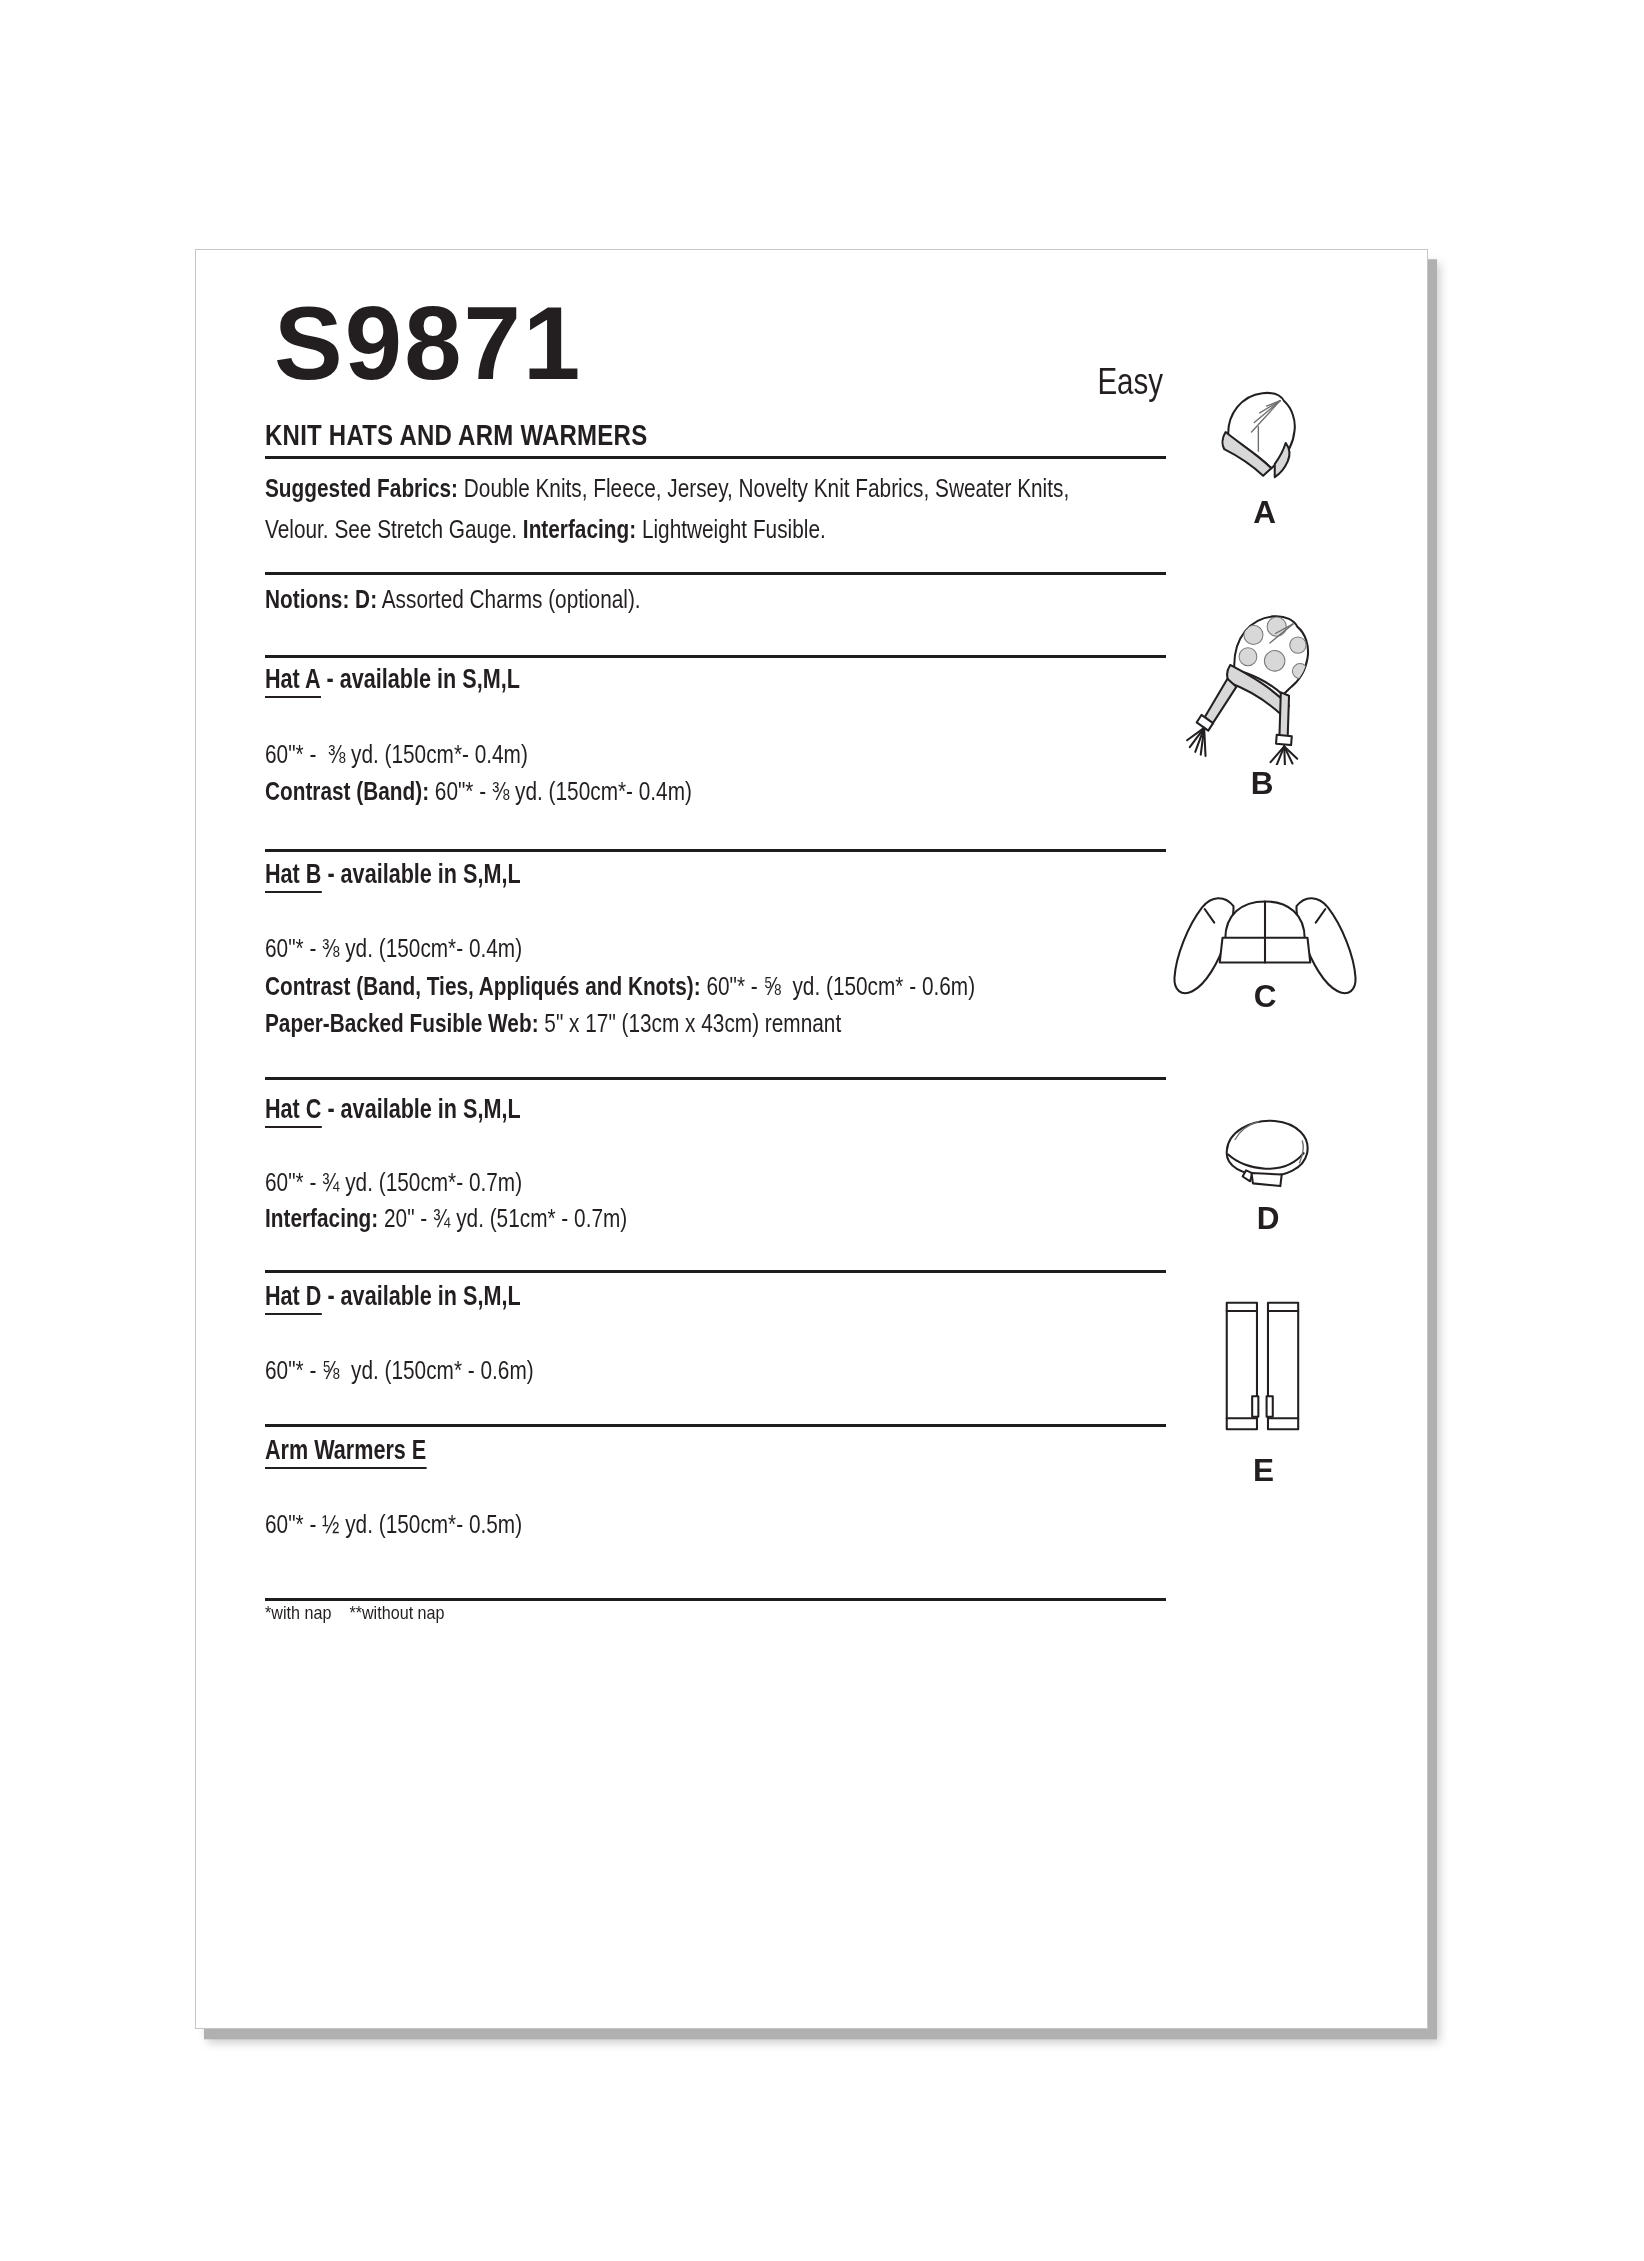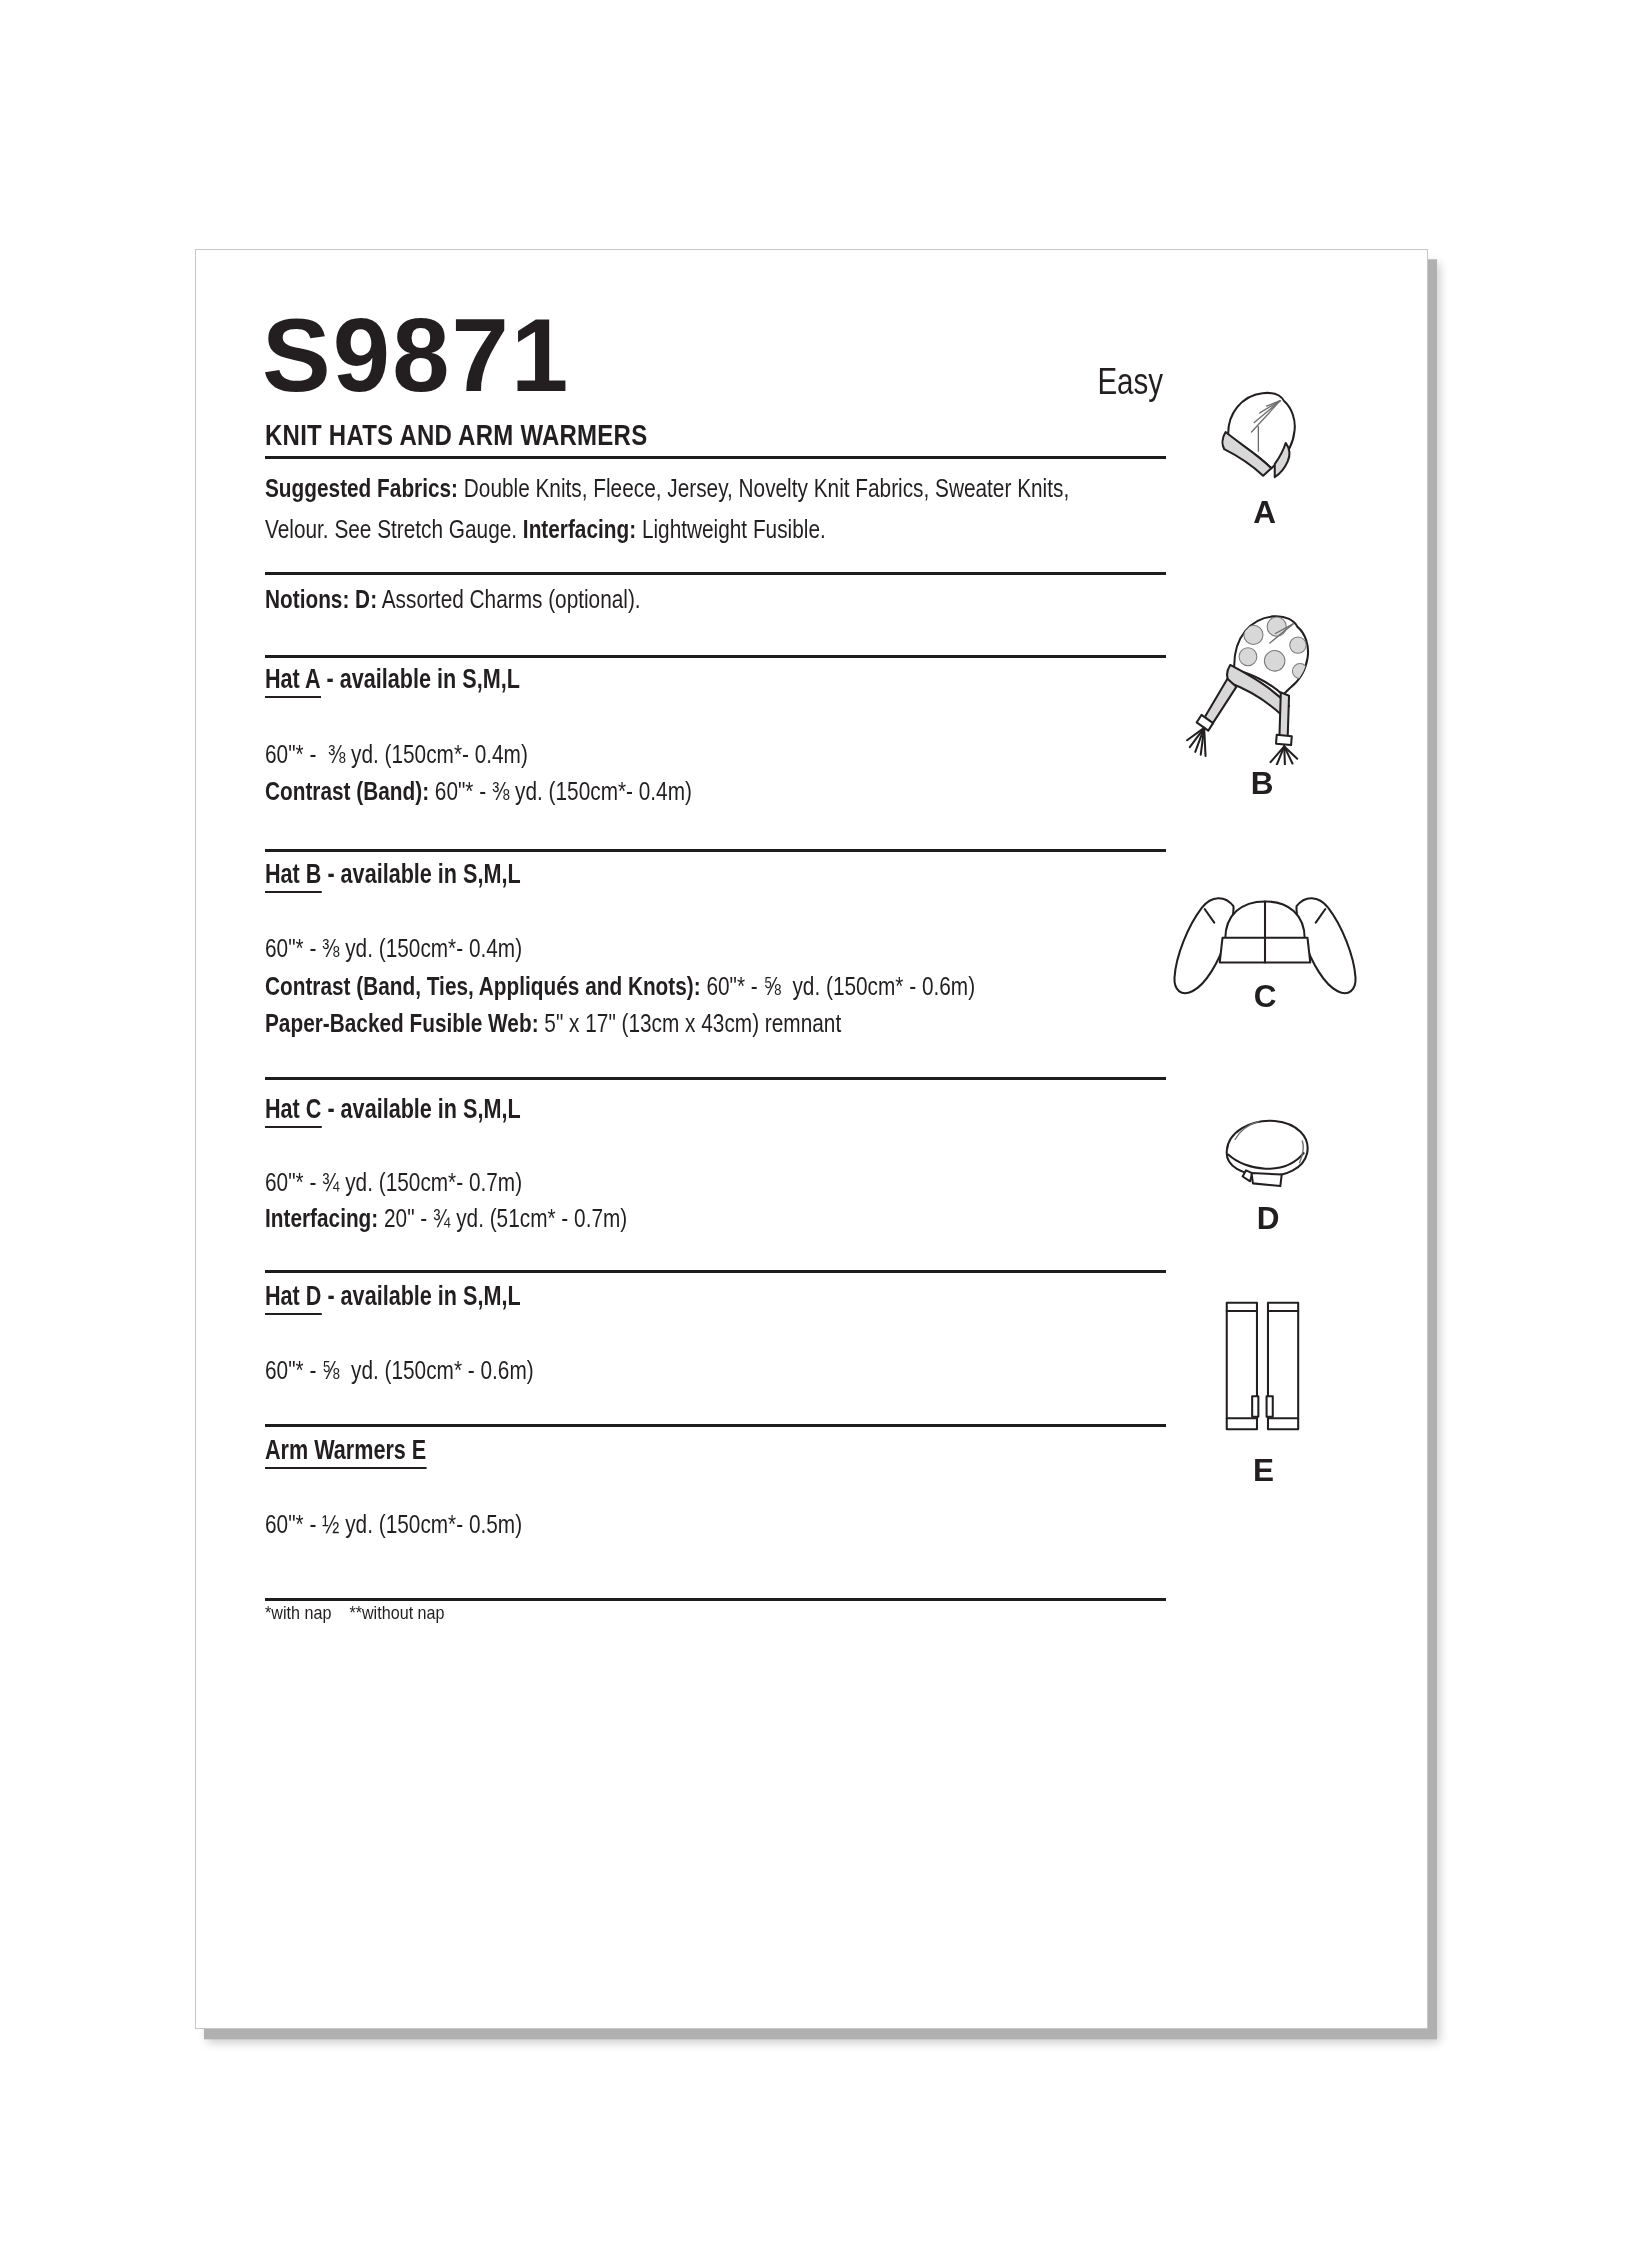--- a/index.html
+++ b/index.html
@@ -8,22 +8,22 @@
     --shade:#d8d8d8;
     --paper:#ffffff;
   }
   *{margin:0;padding:0;box-sizing:border-box;}
   html,body{width:1645px;height:2261px;background:#ffffff;
     font-family:"Liberation Sans",sans-serif;color:var(--ink);}
   .canvas{position:relative;width:1645px;height:2261px;overflow:hidden;background:#ffffff;}
   .page{position:absolute;left:195px;top:249px;width:1233px;height:1780px;
     background:var(--paper);border:0.7px solid #c6c6c6;
     box-shadow:9px 10.3px 0 #b0b0b0, 12.3px 13.7px 9.6px rgba(0,0,0,0.22);}
-  .pattern-number{position:absolute;left:66px;top:42px;font-size:103px;font-weight:700;
-    letter-spacing:2.1px;line-height:1;margin-top:12px;}
+  .pattern-number{position:absolute;left:78px;top:42px;font-size:103px;font-weight:700;
+    letter-spacing:2.1px;line-height:1;}
   .easy{position:absolute;right:264px;top:114px;font-size:36px;font-weight:400;line-height:1;
     transform:scaleX(0.82);transform-origin:100% 0;}
   .subtitle{position:absolute;left:69px;top:170px;font-size:30px;font-weight:700;line-height:1;
     transform:scaleX(0.8);transform-origin:0 0;letter-spacing:0.3px;}
   .rule{position:absolute;left:69px;width:901px;height:3.4px;background:var(--rule);}
   .row{position:absolute;left:69px;font-size:26px;line-height:1;white-space:pre;
     transform:scaleX(0.8);transform-origin:0 0;color:var(--ink);}
   .row .b{font-weight:700;}
   .head{font-weight:700;font-size:27px;}
   .head .u{display:inline-block;border-bottom:2.7px solid var(--ink);padding-bottom:2.7px;}

